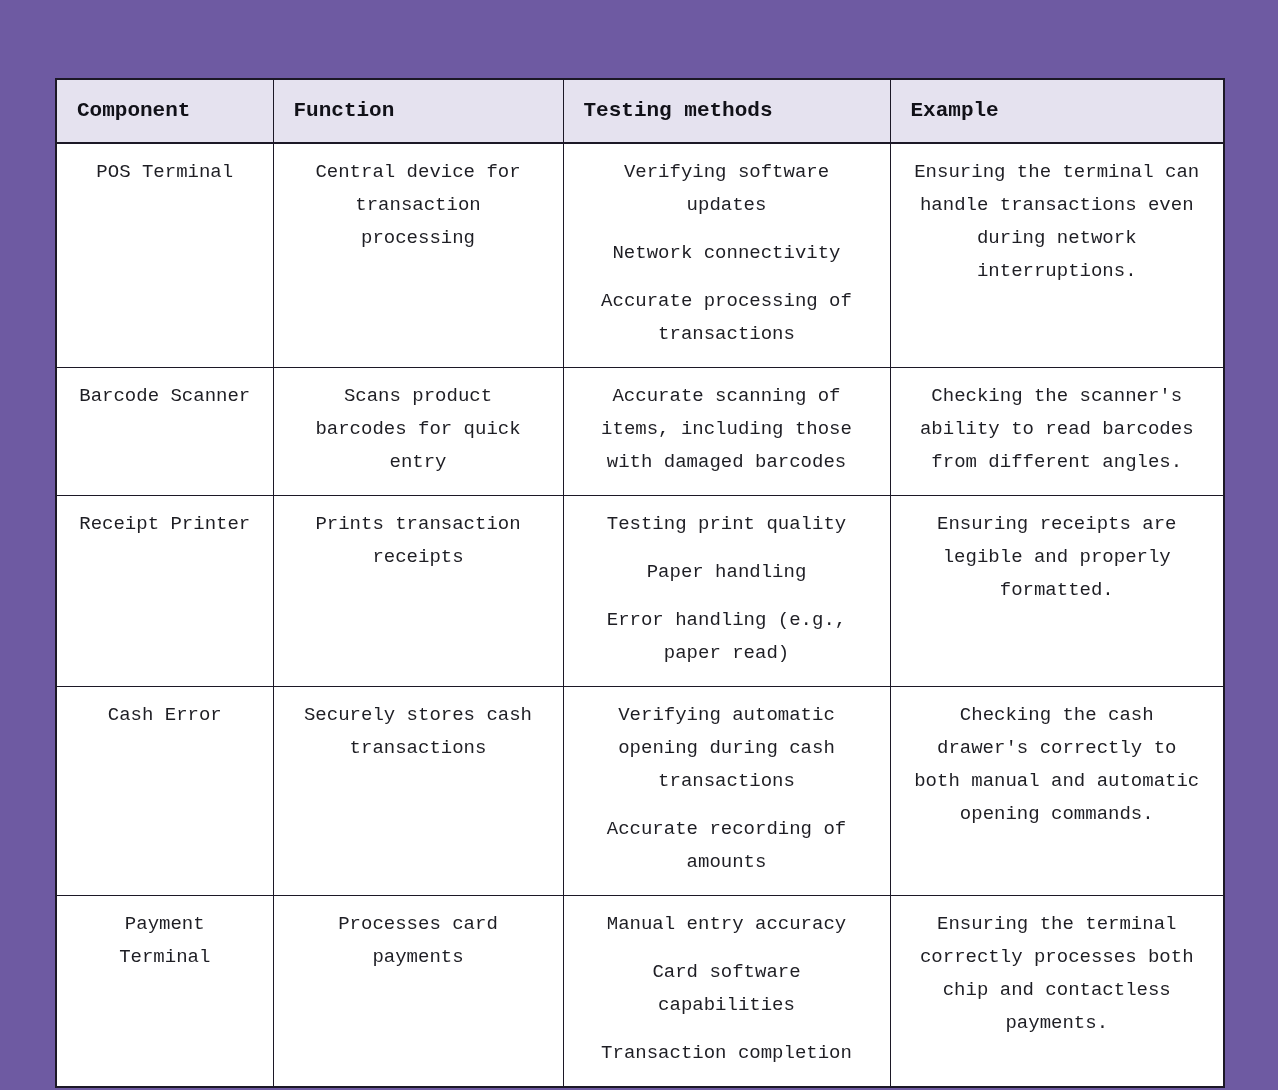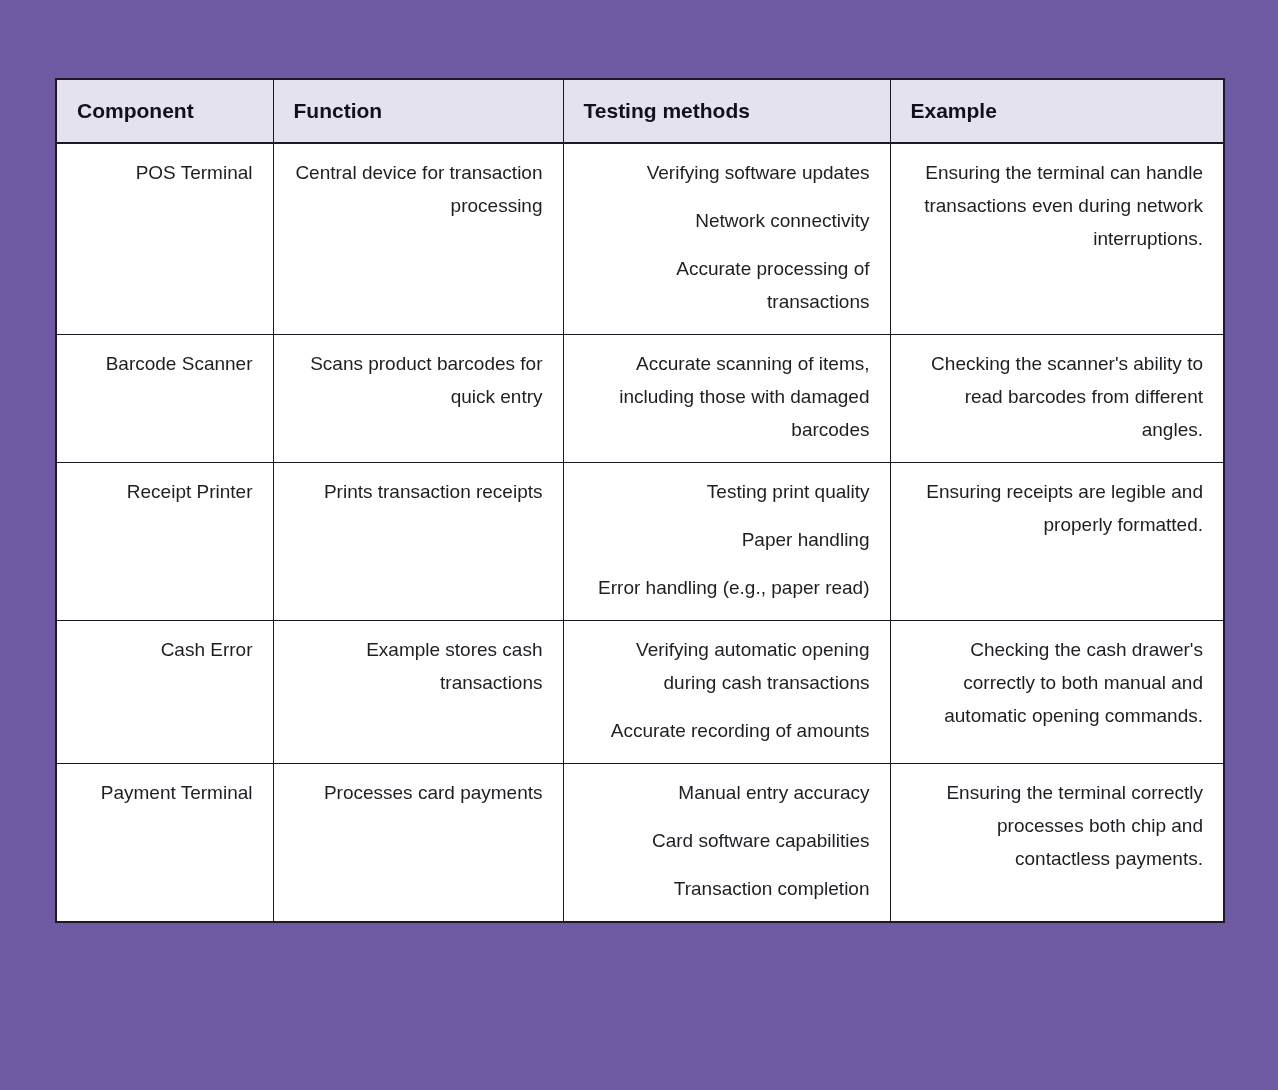--- a/index.html
+++ b/index.html
@@ -22,41 +22,42 @@
     position: absolute;
     left: 55px;
     top: 78px;
   }
   table.pos-table {
     border-collapse: collapse;
     table-layout: fixed;
     width: 1168px;
     background: var(--cell-bg);
     border: 2px solid var(--border);
+    font-family: Liberation Mono, monospace;
   }
   col.c1 { width: 217px; }
   col.c2 { width: 290px; }
   col.c3 { width: 327px; }
   col.c4 { width: 334px; }
   th {
     background: var(--header-bg);
     color: var(--header-text);
     font-size: 21px;
     font-weight: 700;
     text-align: left;
     padding: 17px 20px 17px 20px;
     border: 1.5px solid var(--border);
     border-bottom-width: 2px;
   }
   td {
     background: var(--cell-bg);
     color: var(--body-text);
     font-size: 19px;
     font-weight: 400;
-    text-align: right;
+    text-align: center;
     vertical-align: top;
     padding: 12px 20px 16px 20px;
     border: 1.5px solid var(--border);
   }
   td p {
     line-height: 33px;
     margin: 0 0 15px 0;
   }
   td p:last-child { margin-bottom: 0; }
   th { line-height: 28px; }
@@ -125,21 +126,21 @@
           </td>
           <td>
             <p>Ensuring receipts are legible and properly formatted.</p>
           </td>
         </tr>
         <tr>
           <td>
             <p>Cash Error</p>
           </td>
           <td>
-            <p>Example stores cash transactions</p>
+            <p>Securely stores cash transactions</p>
           </td>
           <td>
             <p>Verifying automatic opening during cash transactions</p>
             <p>Accurate recording of amounts</p>
           </td>
           <td>
             <p>Checking the cash drawer's correctly to both manual and automatic opening commands.</p>
           </td>
         </tr>
         <tr>

